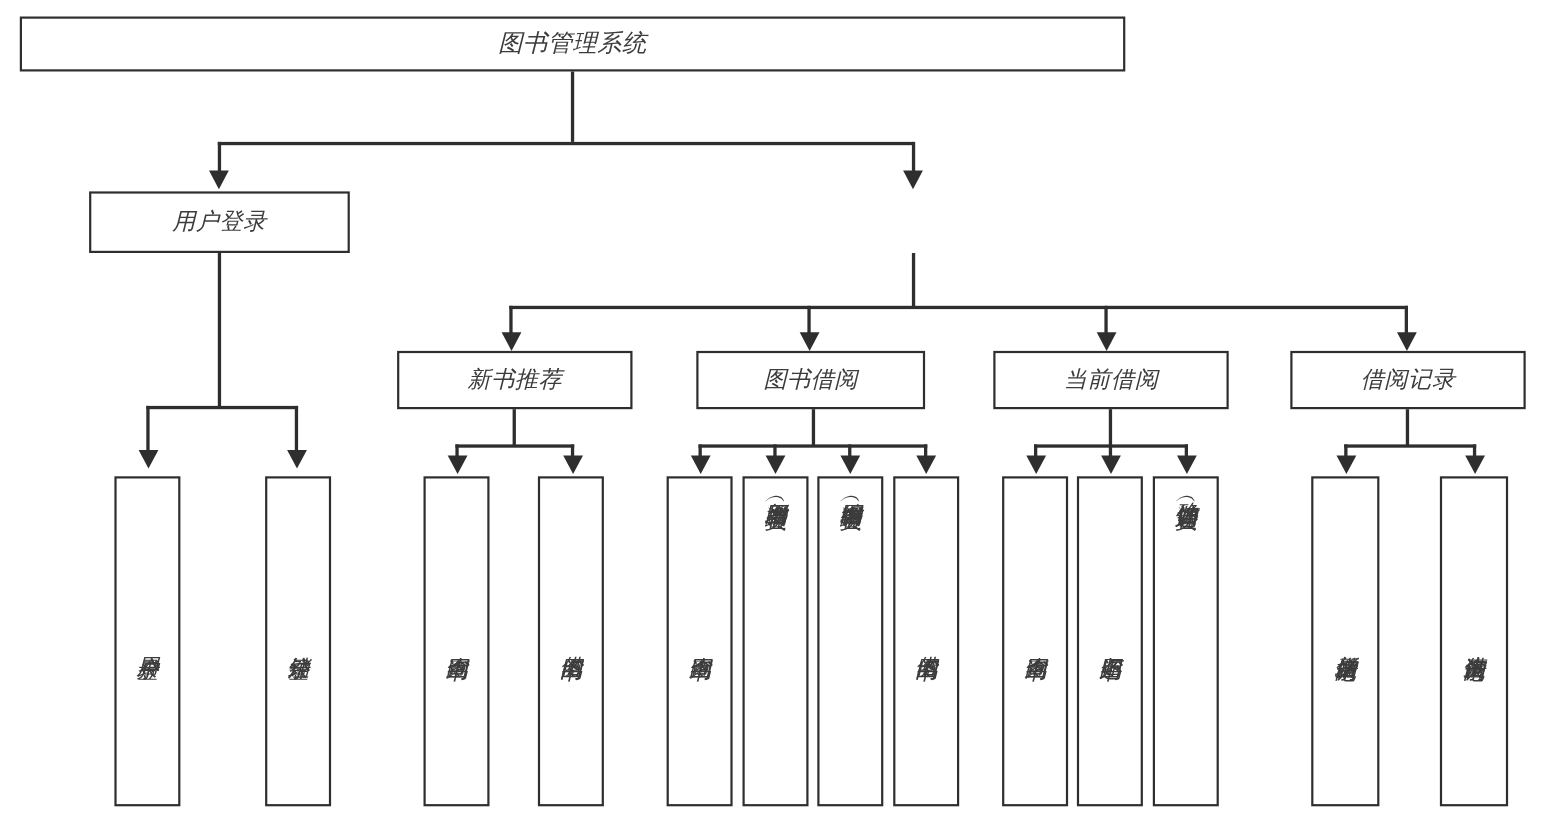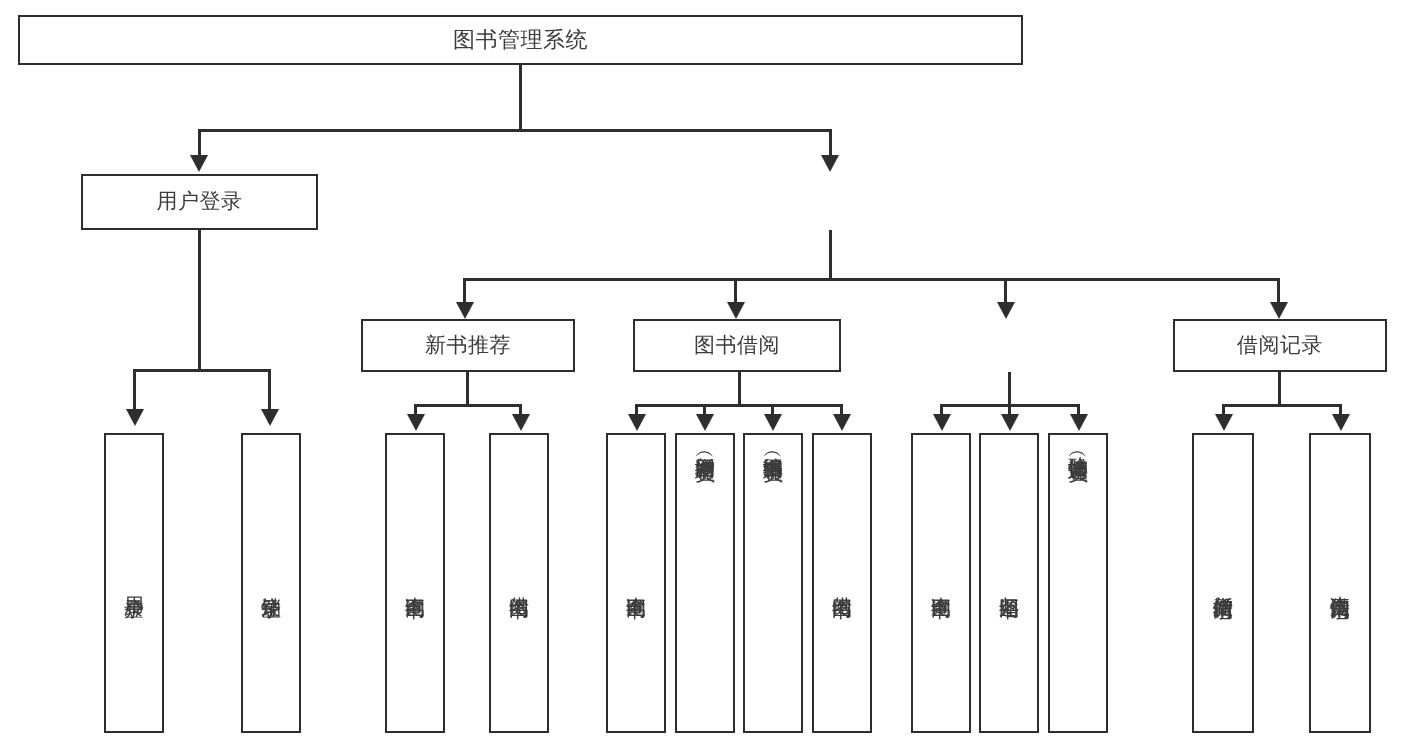--- a/index.html
+++ b/index.html
@@ -23,20 +23,21 @@
   .node {
     position: absolute;
     box-sizing: border-box;
     border: 2px solid #2e2e2e;
     background: #ffffff;
     display: flex;
     align-items: center;
     justify-content: center;
     text-align: left;
     color: #3c3c3c;
+    font-style: italic;
   }
   .node.h-node {
     font-size: 21px;
     letter-spacing: 0.5px;
     line-height: 1.1;
   }
   
   .node.root {
     font-size: 22px;
   }
@@ -127,20 +128,23 @@
   <div class="arrow" style="left:997px; top:302px;"></div>
   <div class="vline" style="left:1277px; top:278px; height:28px;"></div>
   <div class="arrow" style="left:1270px; top:302px;"></div>
 
   <div class="node h-node" style="left:361px; top:319px; width:214px; height:53px;">
     <span>新书推荐</span>
   </div>
   <div class="node h-node" style="left:633px; top:319px; width:208px; height:53px;">
     <span>图书借阅</span>
   </div>
+  <div class="node h-node" style="left:903px; top:319px; width:214px; height:53px;">
+    <span>当前借阅</span>
+  </div>
   <div class="node h-node" style="left:1173px; top:319px; width:214px; height:53px;">
     <span>借阅记录</span>
   </div>
 
   <div class="vline" style="left:466px; top:372px; height:34px;"></div>
   <div class="hline" style="left:414px; top:404px; width:108px;"></div>
   <div class="vline" style="left:414px; top:404px; height:18px;"></div>
   <div class="arrow" style="left:407px; top:414px;"></div>
   <div class="vline" style="left:519px; top:404px; height:18px;"></div>
   <div class="arrow" style="left:512px; top:414px;"></div>

